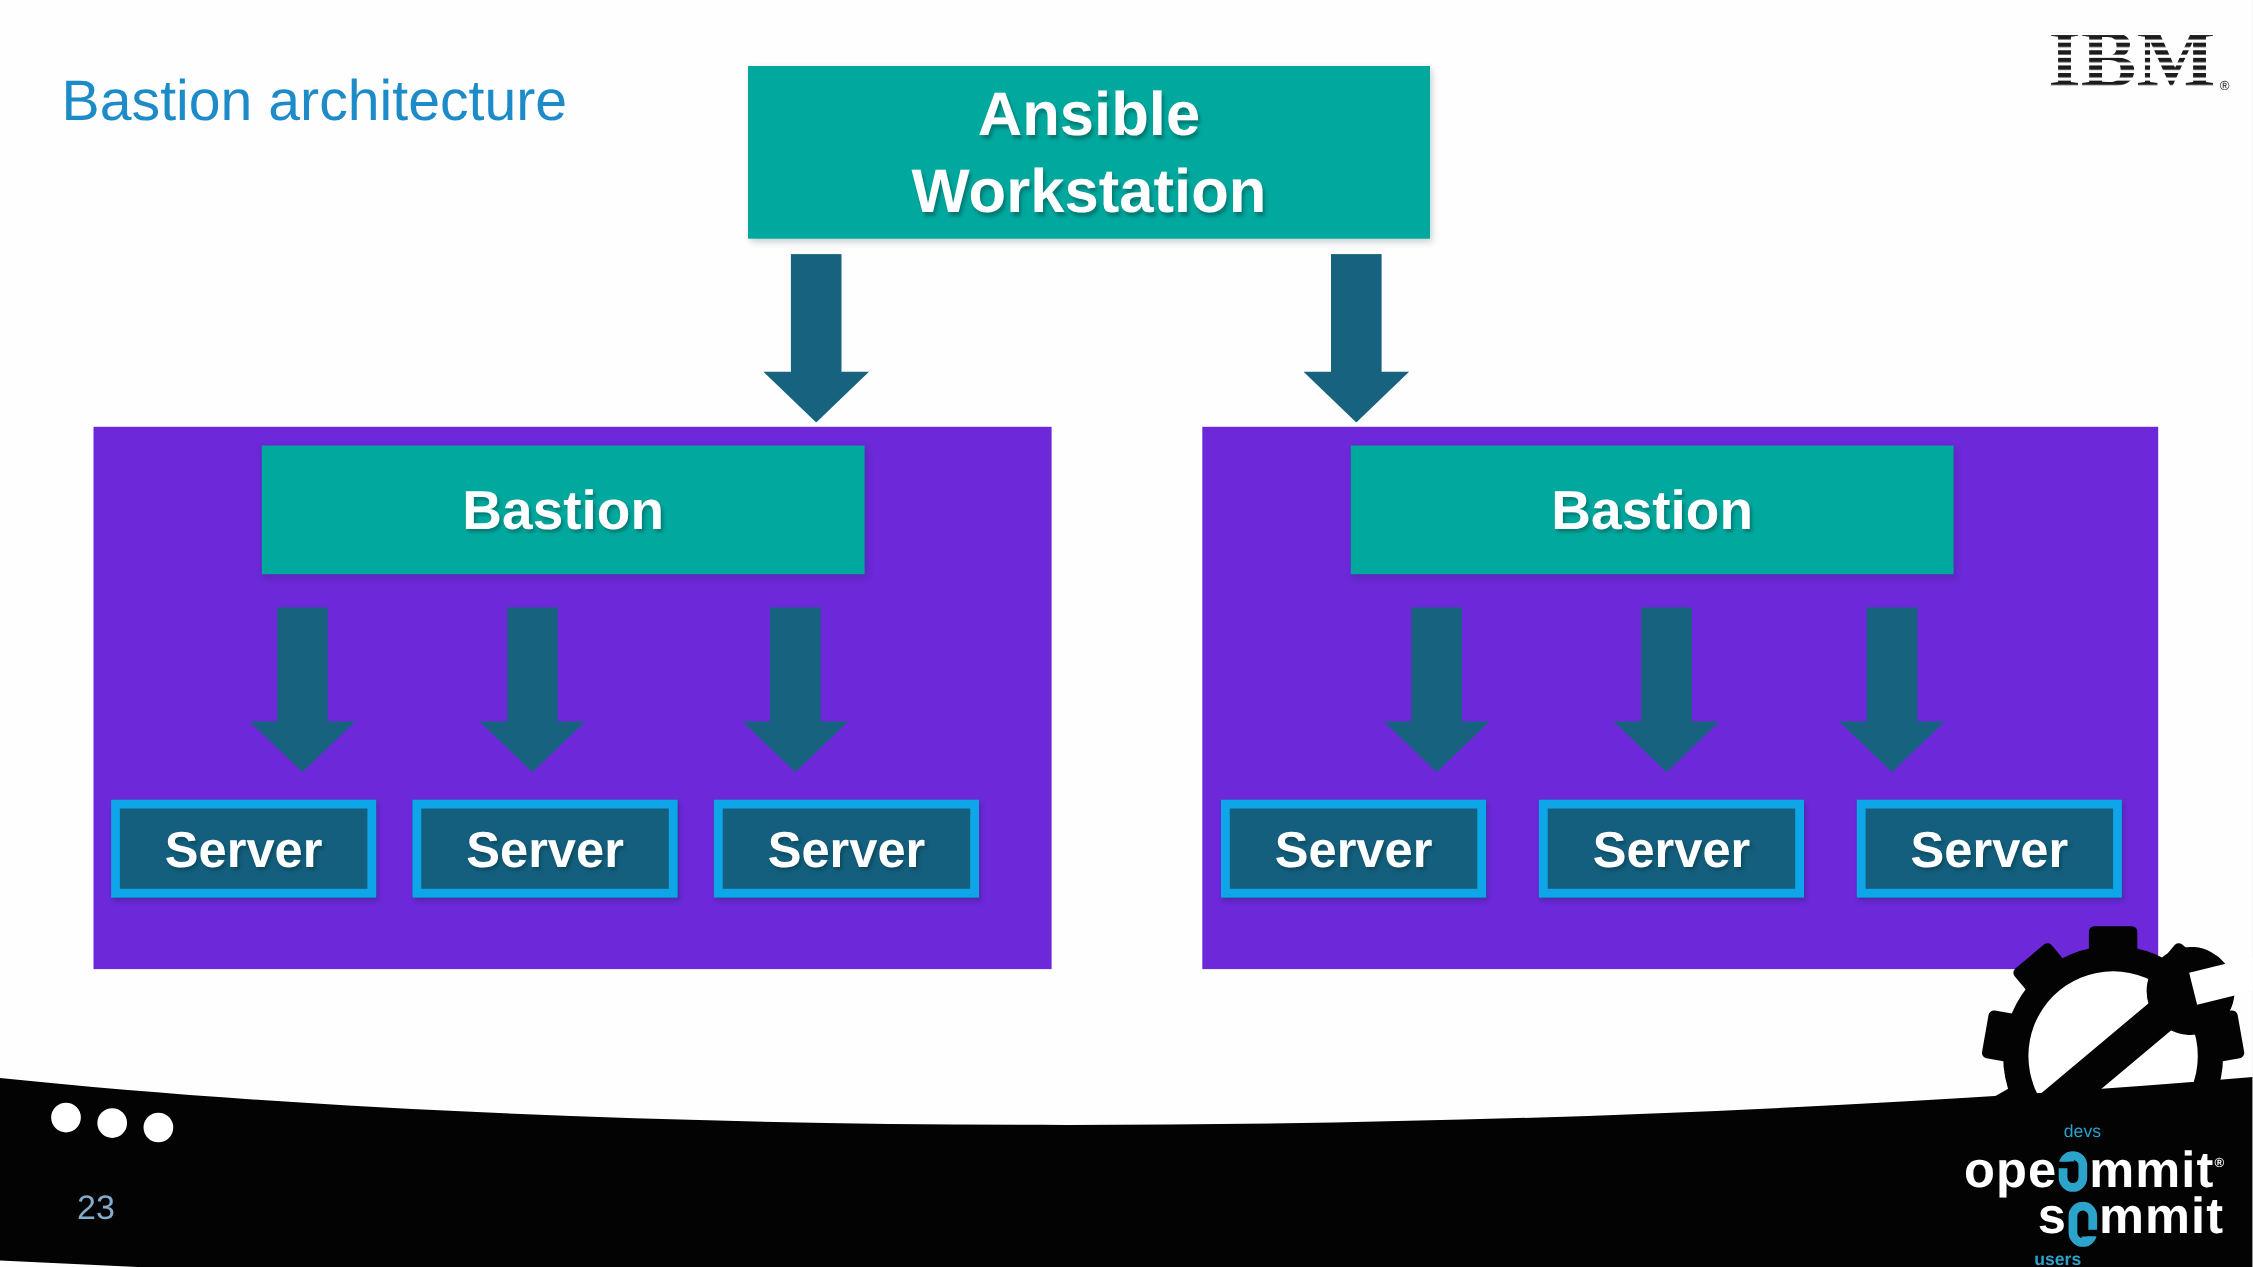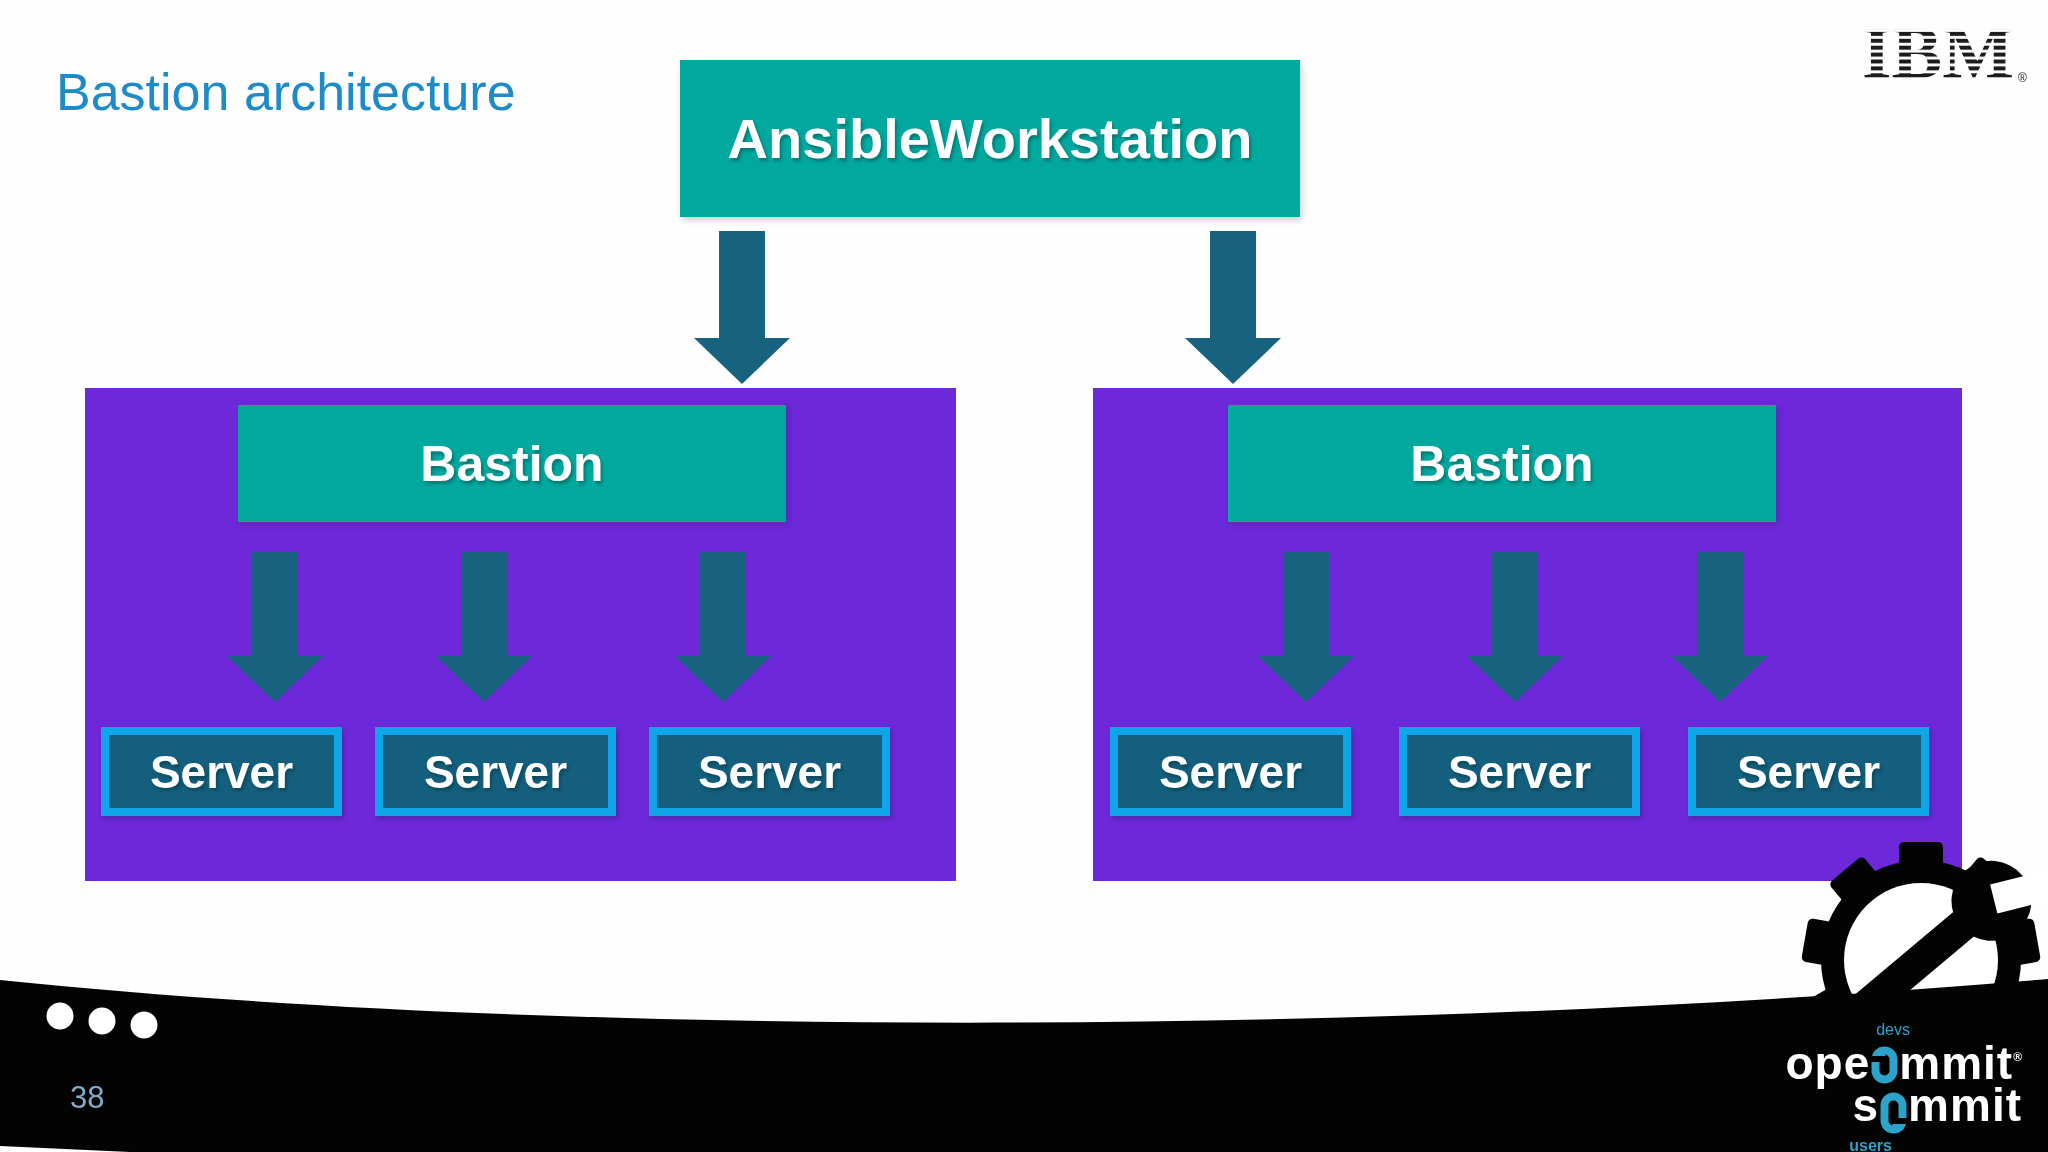--- a/index.html
+++ b/index.html
@@ -9,21 +9,21 @@
   }
   .abs{position:absolute;}
   
   .title{
     position:absolute;left:56px;top:62px;margin:0;
     font-size:52px;font-weight:400;color:#1d8bc8;letter-spacing:0;
   }
   .ibm-logo{position:absolute;left:1860px;top:18px;width:172px;height:68px;}
   
   .node{
-    position:absolute;display:flex;flex-direction:row;
+    position:absolute;display:flex;flex-direction:column;
     align-items:center;justify-content:center;
     color:#ffffff;font-weight:bold;text-align:center;
     text-shadow:2px 3px 3px rgba(0,40,45,0.35);
   }
   .teal{background:#00a89d;box-shadow:2px 3px 6px rgba(0,50,60,0.22);}
   .ws{left:680px;top:60px;width:620px;height:157px;font-size:56px;line-height:70px;}
   .bastion{font-size:50px;}
   .server{
     background:#135f7d;border:8px solid #0ea5e9;box-sizing:border-box;
     font-size:46px;box-shadow:2px 3px 4px rgba(10,40,60,0.28);
@@ -158,21 +158,21 @@
 
     <path d="M0,980 C560,1038 1380,1036 2048,979 L2048,1152 L130,1152 L0,1146 Z" fill="#030303"></path>
 
     <g fill="#ffffff">
       <circle cx="60" cy="1016" r="13.5"></circle>
       <circle cx="102" cy="1021" r="13.5"></circle>
       <circle cx="144" cy="1025" r="13.5"></circle>
     </g>
   </svg>
 
-  <div class="page-num">38</div>
+  <div class="page-num">23</div>
 
   <div class="os-logo">
     <div class="os-devs">devs</div>
     <div class="os-line">
       <span>ope</span><svg class="glyph g1" width="27" height="38" viewBox="0 0 27 38">
         <rect x="4.5" y="4.5" width="18" height="29" rx="9" fill="none" stroke="#2ba3cb" stroke-width="8"></rect>
         <rect x="0" y="10" width="10" height="6" fill="#030303"></rect>
         <polygon points="2,10 15,10 8.5,1" fill="#2ba3cb"></polygon>
       </svg><span>mmit</span><span class="os-reg">®</span>
     </div>

